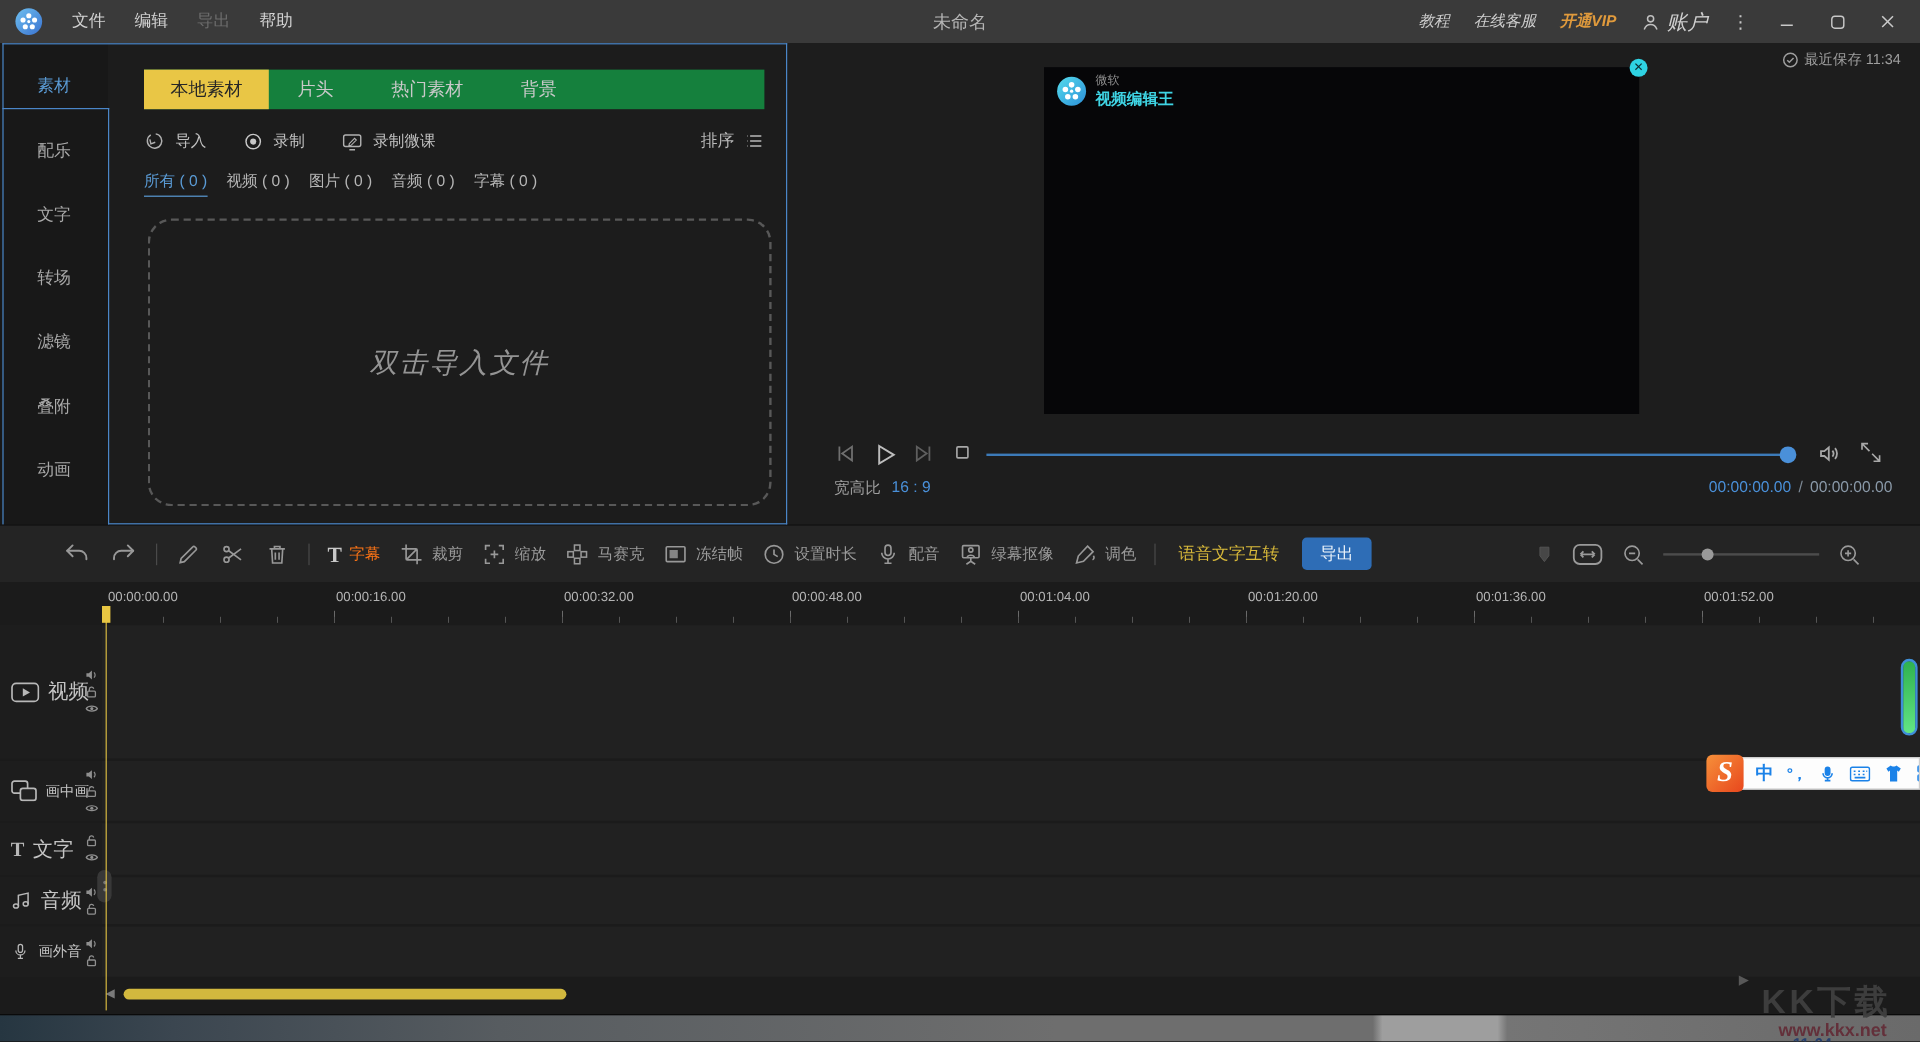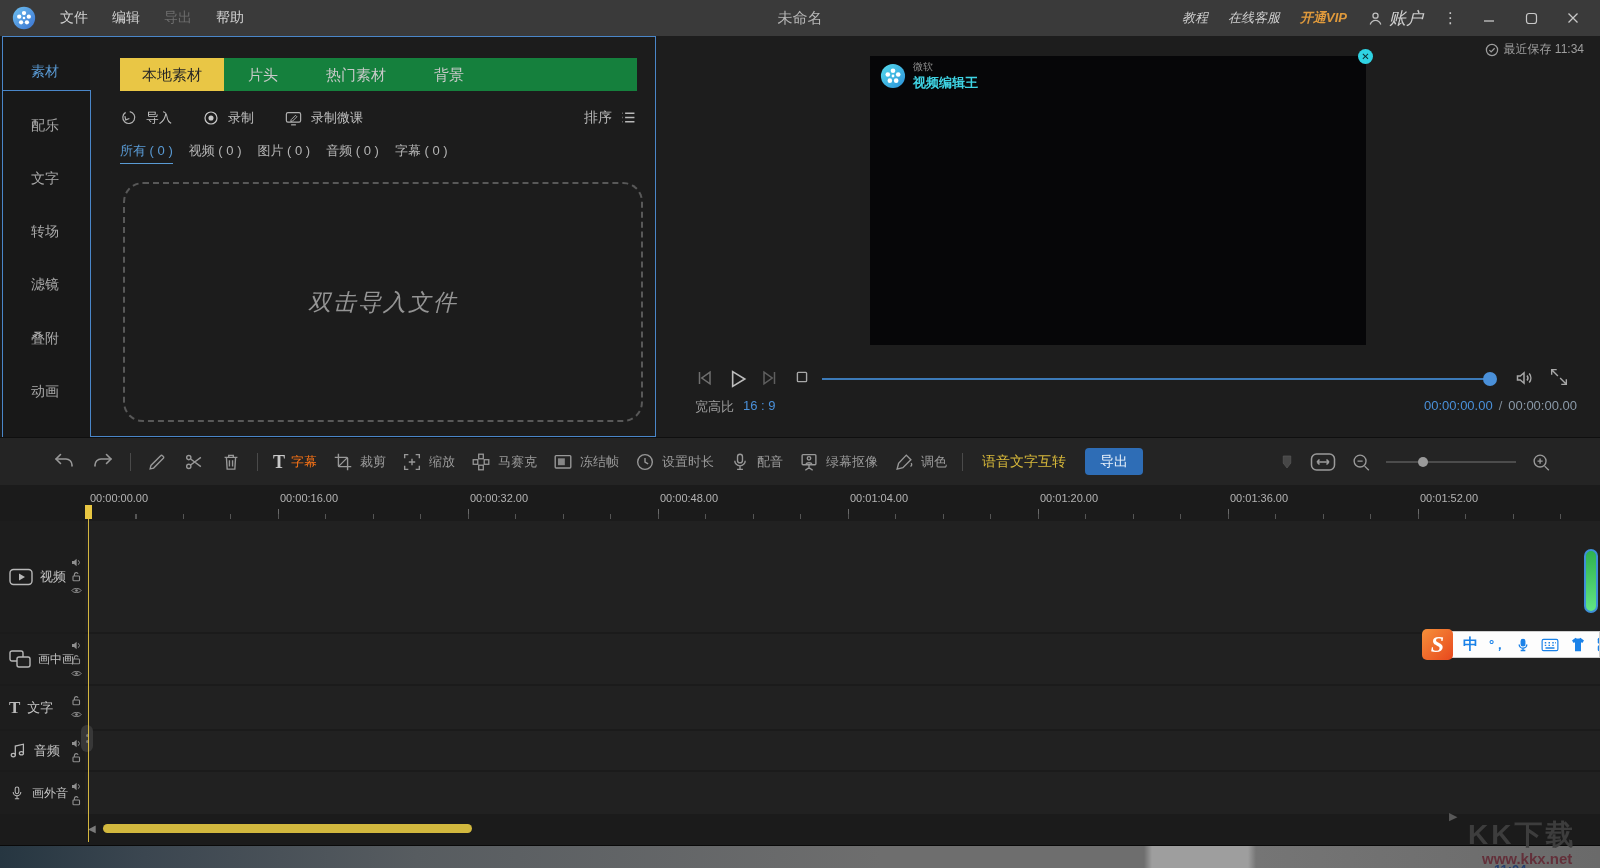--- a/index.html
+++ b/index.html
@@ -72,21 +72,21 @@
   .zoom-knob { position:absolute; left:32px; top:-4px; width:10px; height:10px; border-radius:50%; background:#9a9a9a; }
   .t-glyph { font-family:"Liberation Serif","DejaVu Serif",serif; font-weight:bold; font-size:18px; line-height:18px; color:#c8c8c8; }
 
   
   #timeline { position:absolute; left:0; top:485px; width:1600px; height:360px; background:#1b1b1b; }
   .rlabel { position:absolute; top:7px; font-size:11px; color:#b4b4b4; }
   .ticks-major { position:absolute; left:88px; right:0; top:24px; height:10px; background:repeating-linear-gradient(to right,#6a6a6a 0 1px,transparent 1px 190px); }
   .ticks-minor { position:absolute; left:88px; right:0; top:29px; height:5px; background:repeating-linear-gradient(to right,#555 0 1px,transparent 1px 47.5px); }
   .trk { position:absolute; left:0; width:1600px; background:#212121; }
   .trk-label { position:absolute; left:0; top:0; bottom:0; width:85px; background:#1d1d1d; display:flex; align-items:center; gap:7px; padding-left:9px; color:#c4c4c4; }
-  .trk-label .name { font-size:13px; white-space:nowrap; }
+  .trk-label .name { font-size:17px; white-space:nowrap; }
   .trk-minis { position:absolute; right:3px; display:flex; flex-direction:column; gap:3px; color:#8f8f8f; }
   .playhead-line { position:absolute; left:88px; top:20px; width:1px; height:337px; background:rgba(232,198,66,.9); z-index:5; }
   .playhead-flag { position:absolute; left:85px; top:20px; width:7px; height:14px; background:#e8c642; z-index:6; }
   .hscroll-bar { position:absolute; left:103px; top:339px; width:369px; height:9px; border-radius:5px; background:#d2b83e; }
   .hscroll-arrow { position:absolute; left:88px; top:338px; color:#7a7a7a; font-size:10px; }
   .vscroll-green { position:absolute; left:1584px; top:64px; width:14px; height:64px; border:2px solid #3f8fd8; border-radius:7px; background:linear-gradient(#2fb14f,#62e584); z-index:6; }
   .collapse-handle { position:absolute; left:81px; top:240px; width:12px; height:27px; border-radius:6px; background:#383838; display:flex; flex-direction:column; align-items:center; justify-content:center; gap:3px; z-index:4; }
   .collapse-handle i { width:3px; height:3px; border-radius:50%; background:#777; }
 
   

